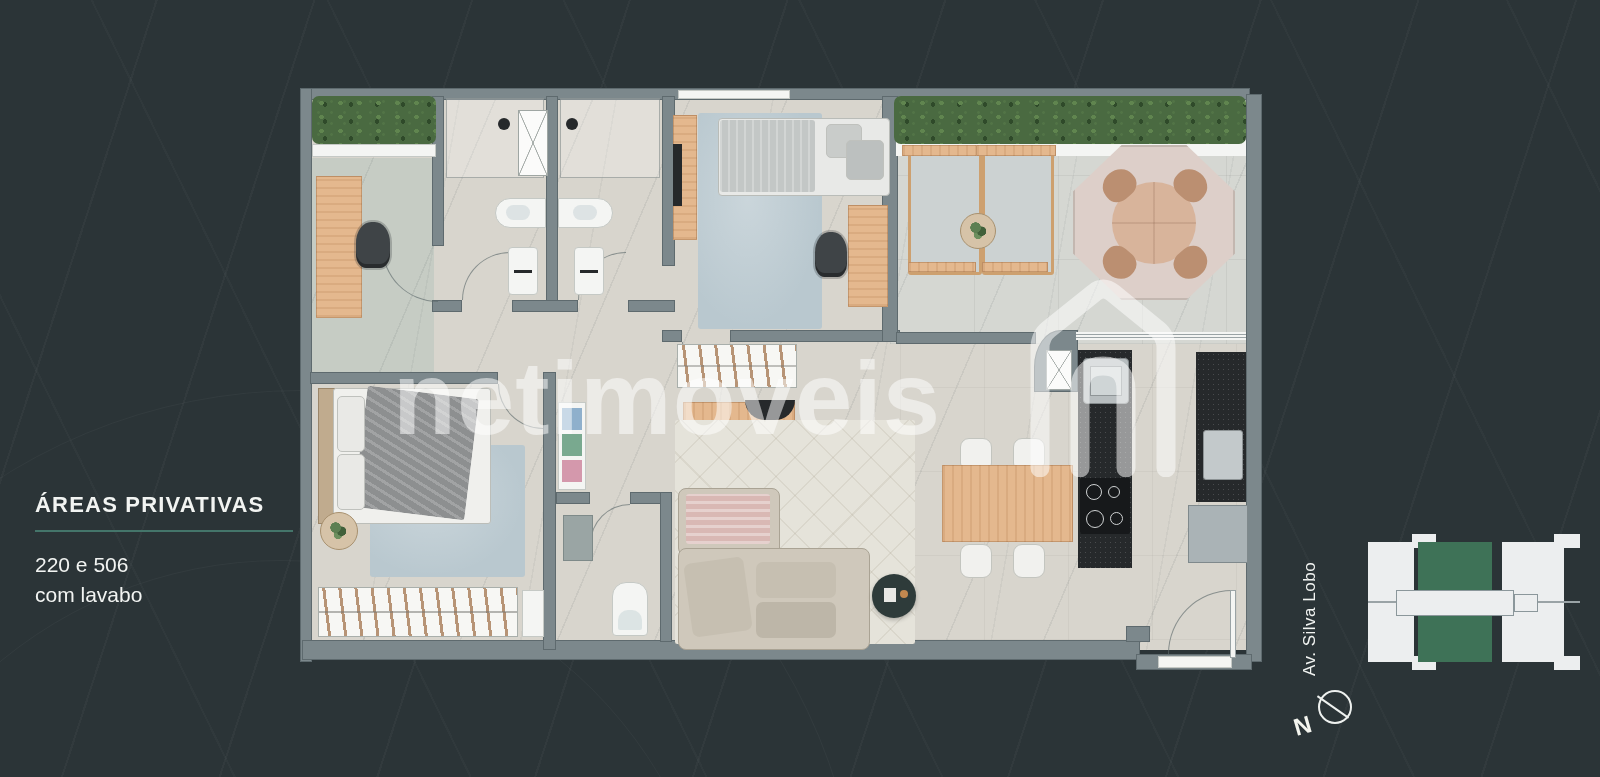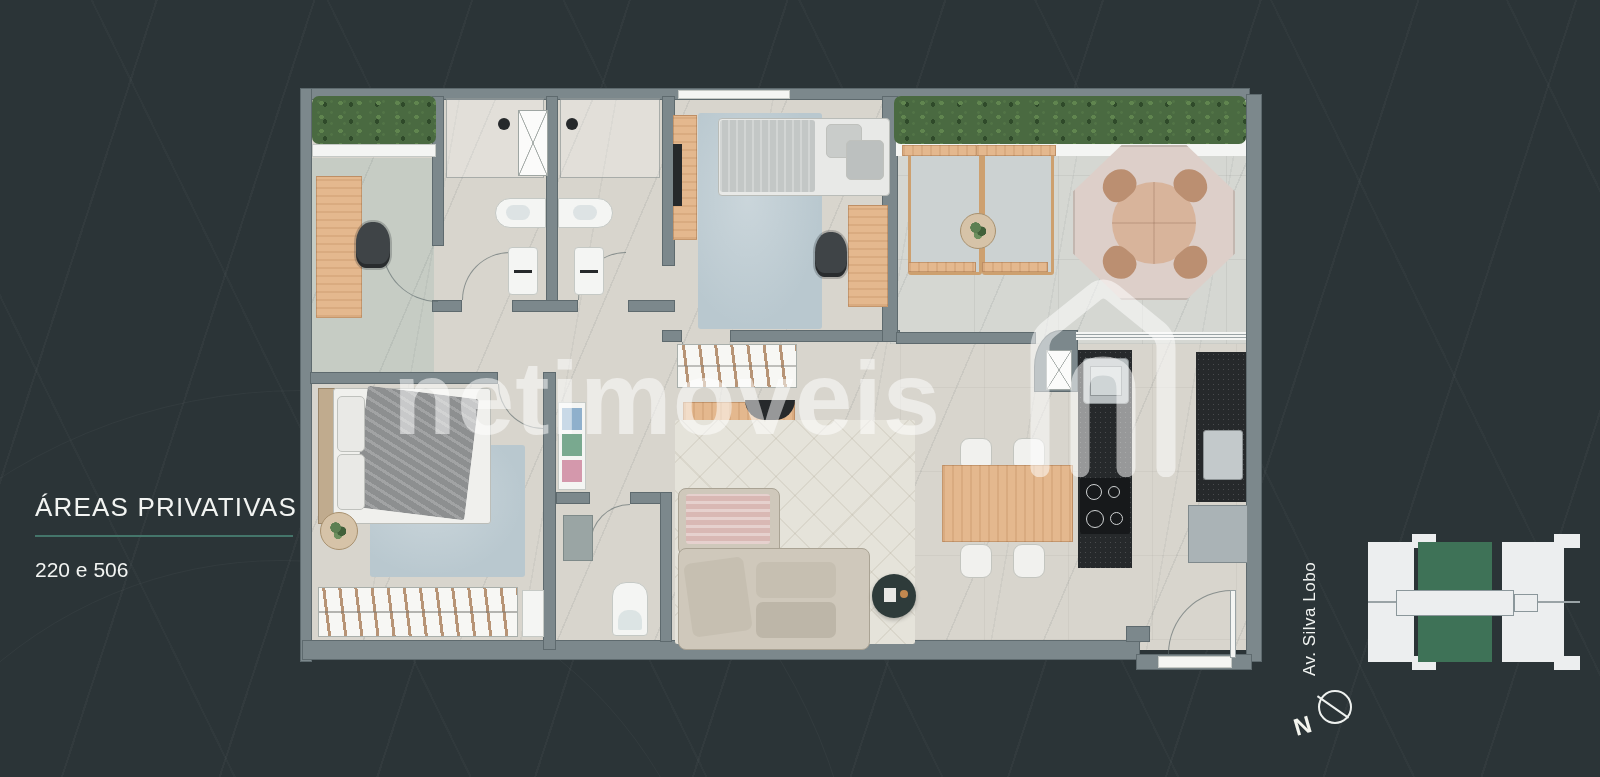--- a/index.html
+++ b/index.html
@@ -61,21 +61,21 @@
   .chair-d{background:#3f4447;border-radius:45% 45% 30% 30%;
     box-shadow:inset 0 -4px 0 rgba(0,0,0,.35), 0 0 0 2px rgba(40,44,46,.25);}
   .arc{border:0 solid rgba(95,106,108,.65);background:transparent;box-sizing:border-box;}
   .glass{border:1px solid rgba(120,130,130,.55);box-sizing:border-box;background:rgba(255,255,255,.25);}
   .pillow{background:#e9e9e6;border:1px solid #bfc1bd;border-radius:5px;}
   .plant{background:radial-gradient(circle at 40% 40%, #5d7f52 25%, transparent 27%),
          radial-gradient(circle at 65% 55%, #41603a 22%, transparent 24%),
          radial-gradient(circle at 50% 70%, #6d8f5e 20%, transparent 22%);}
   
   #panel{left:35px;top:492px;color:var(--text,#f2f4f2);}
-  #panel .title{font-size:26px;font-weight:normal;letter-spacing:1.2px;}
+  #panel .title{font-size:22px;font-weight:bold;letter-spacing:1.2px;}
   #panel .rule{width:258px;height:2px;background:var(--panel_underline,#44756a);margin:12px 0 18px 0;}
   #panel .line{font-size:21px;line-height:30px;font-weight:normal;}
   
   #wm-text{left:393px;top:340px;font-size:103px;font-weight:bold;letter-spacing:1px;
     color:rgba(255,255,255,.52);white-space:nowrap;}
   
   #street{left:1300px;top:528px;height:148px;color:#f2f4f2;font-size:17px;
     writing-mode:vertical-rl;transform:rotate(180deg);letter-spacing:.5px;}
   #locator{left:1368px;top:532px;width:212px;height:140px;}
   .loc-w{background:var(--locator_white,#eceeef);}
@@ -242,20 +242,21 @@
     <g fill="none" stroke="rgba(255,255,255,0.52)" stroke-width="19" stroke-linecap="round" stroke-linejoin="round">
       <path d="M22,196 V76 Q22,64 31,57 L76,21 Q85,13 95,21 L139,57 Q148,64 148,76 V196"></path>
       <path d="M62,196 V118 Q62,94 85,94 Q108,94 108,118 V196"></path>
     </g>
   </svg>
 
   <div id="panel" class="a">
     <div class="title">ÁREAS PRIVATIVAS</div>
     <div class="rule"></div>
     <div class="line">220 e 506</div>
+    <div class="line">com lavabo</div>
   </div>
 
   <div id="street" class="a">Av. Silva Lobo</div>
 
   <div id="locator" class="a">
     <div class="a loc-w" style="left:0;top:10px;width:46px;height:120px;"></div>
     <div class="a loc-w" style="left:44px;top:2px;width:24px;height:14px;"></div>
     <div class="a loc-w" style="left:44px;top:124px;width:24px;height:14px;"></div>
     <div class="a loc-g" style="left:50px;top:10px;width:74px;height:52px;"></div>
     <div class="a loc-g" style="left:50px;top:78px;width:74px;height:52px;"></div>

